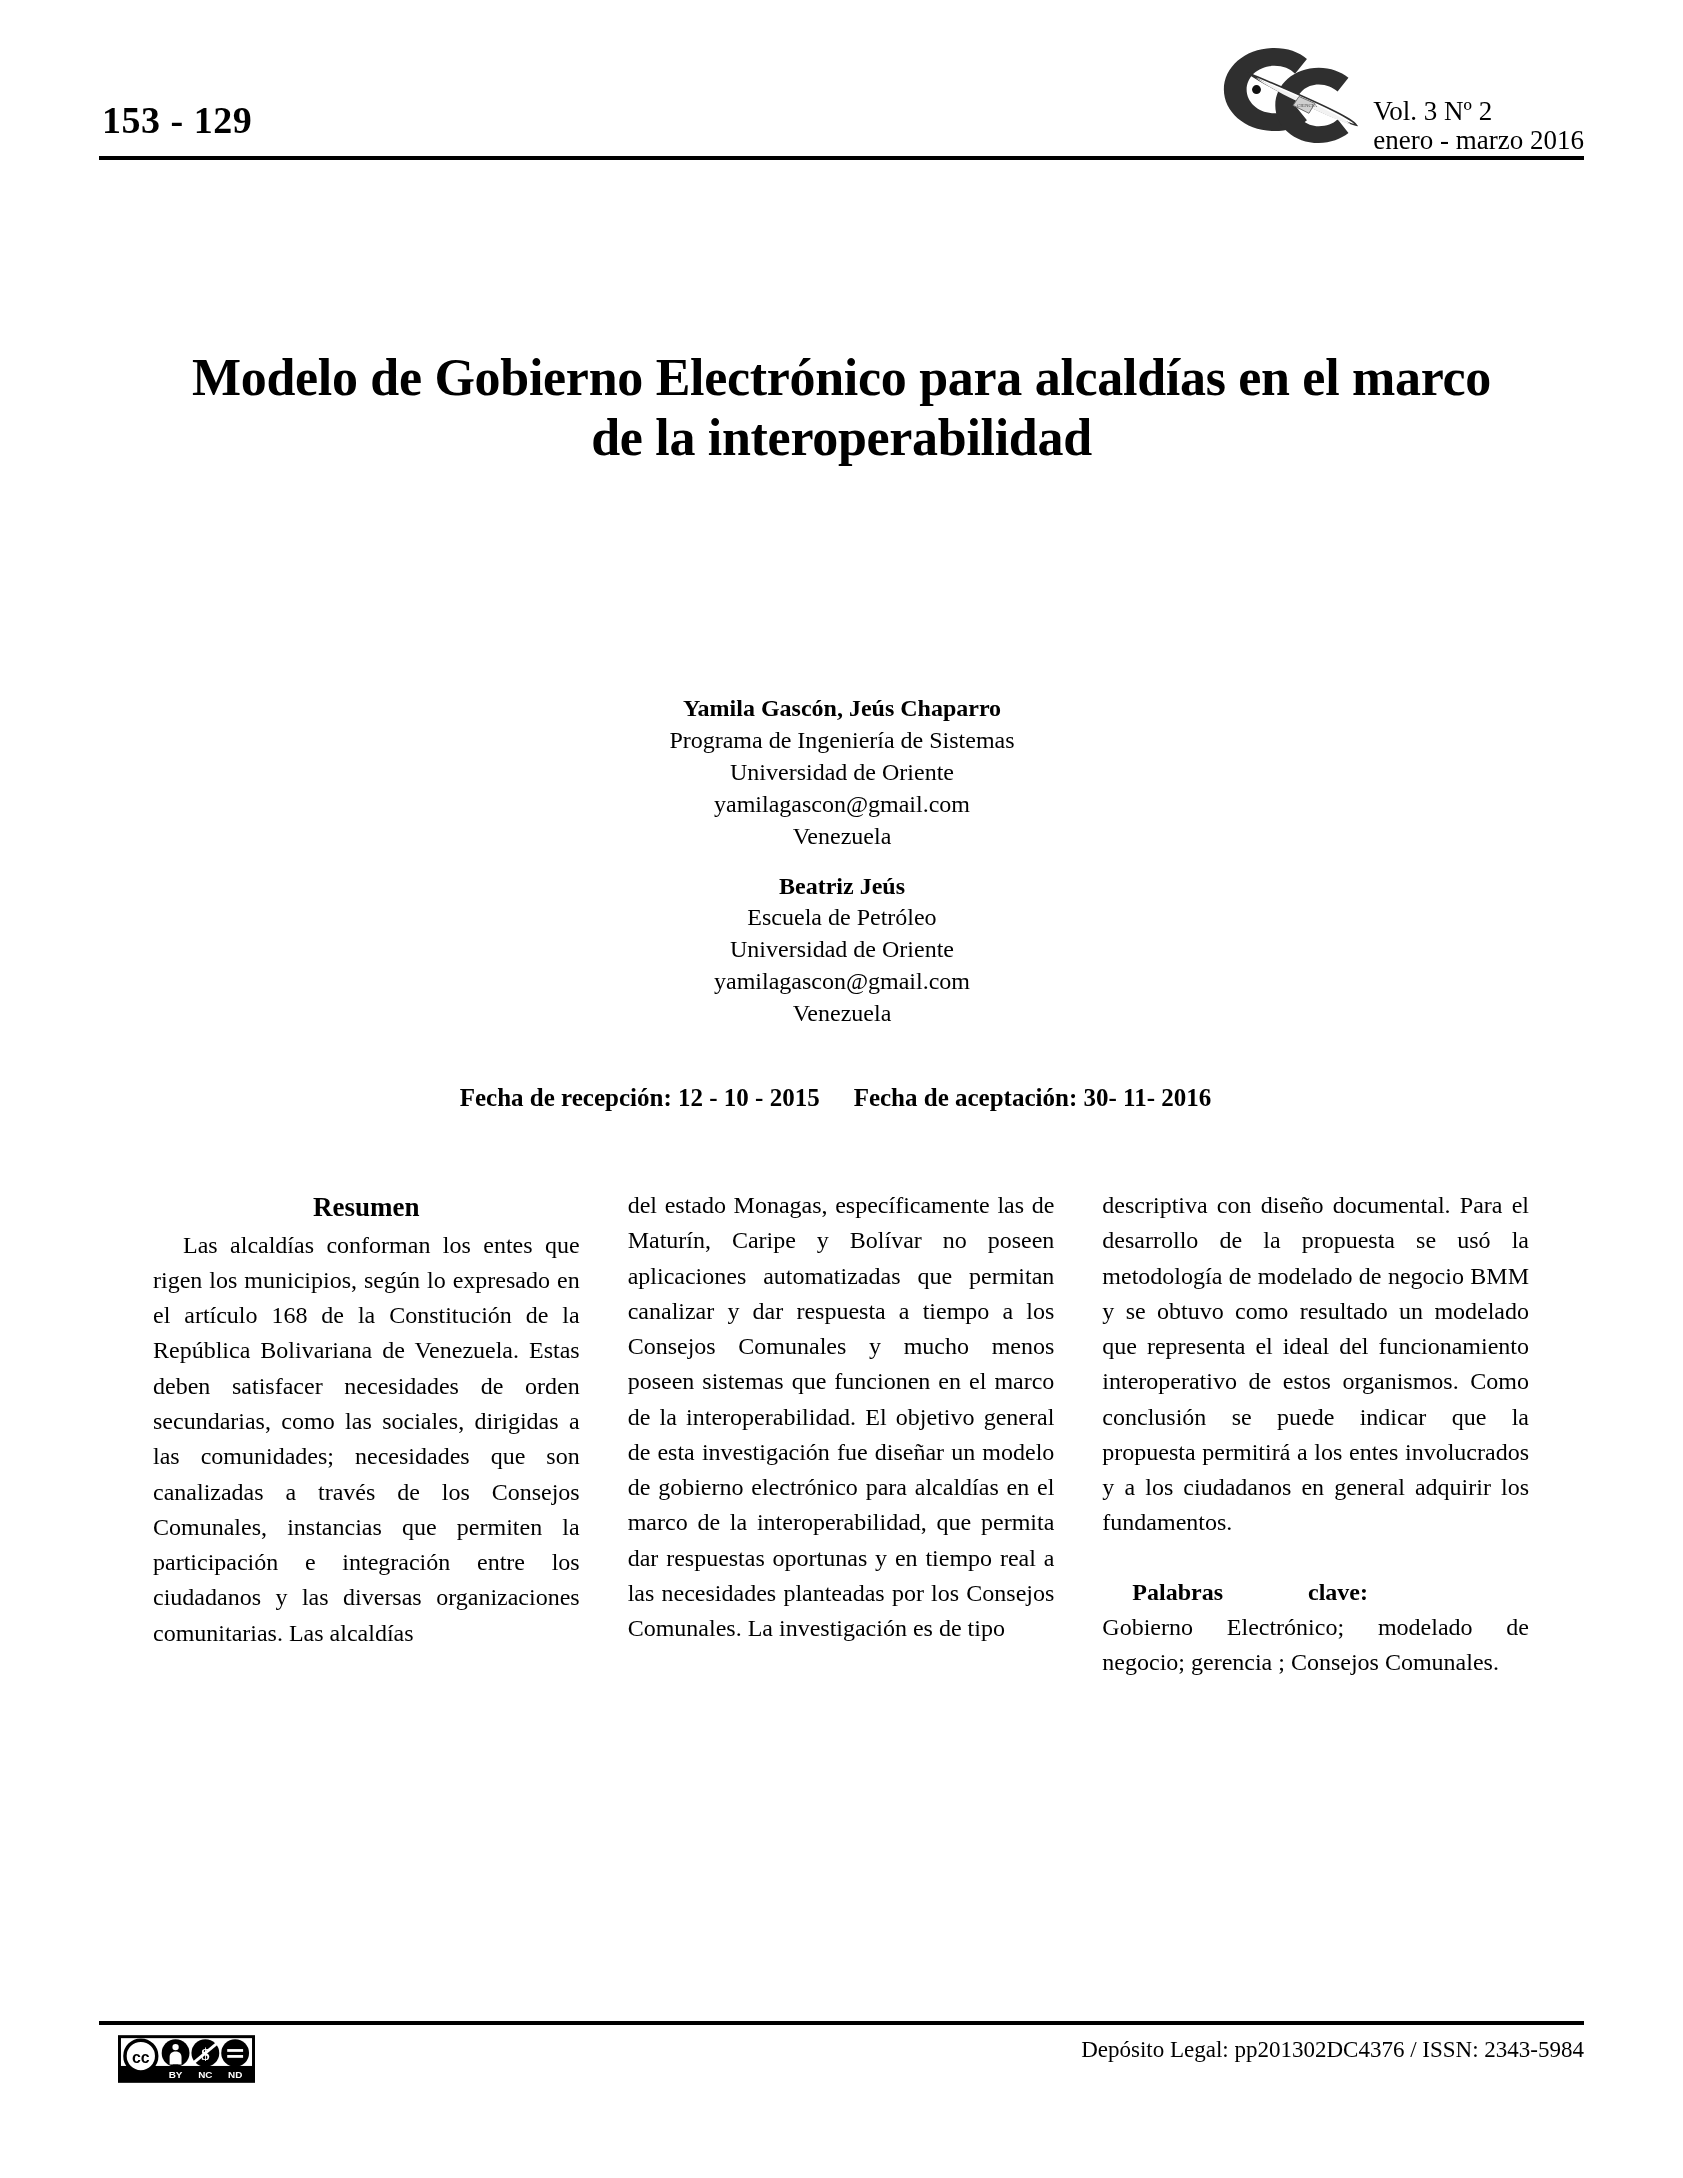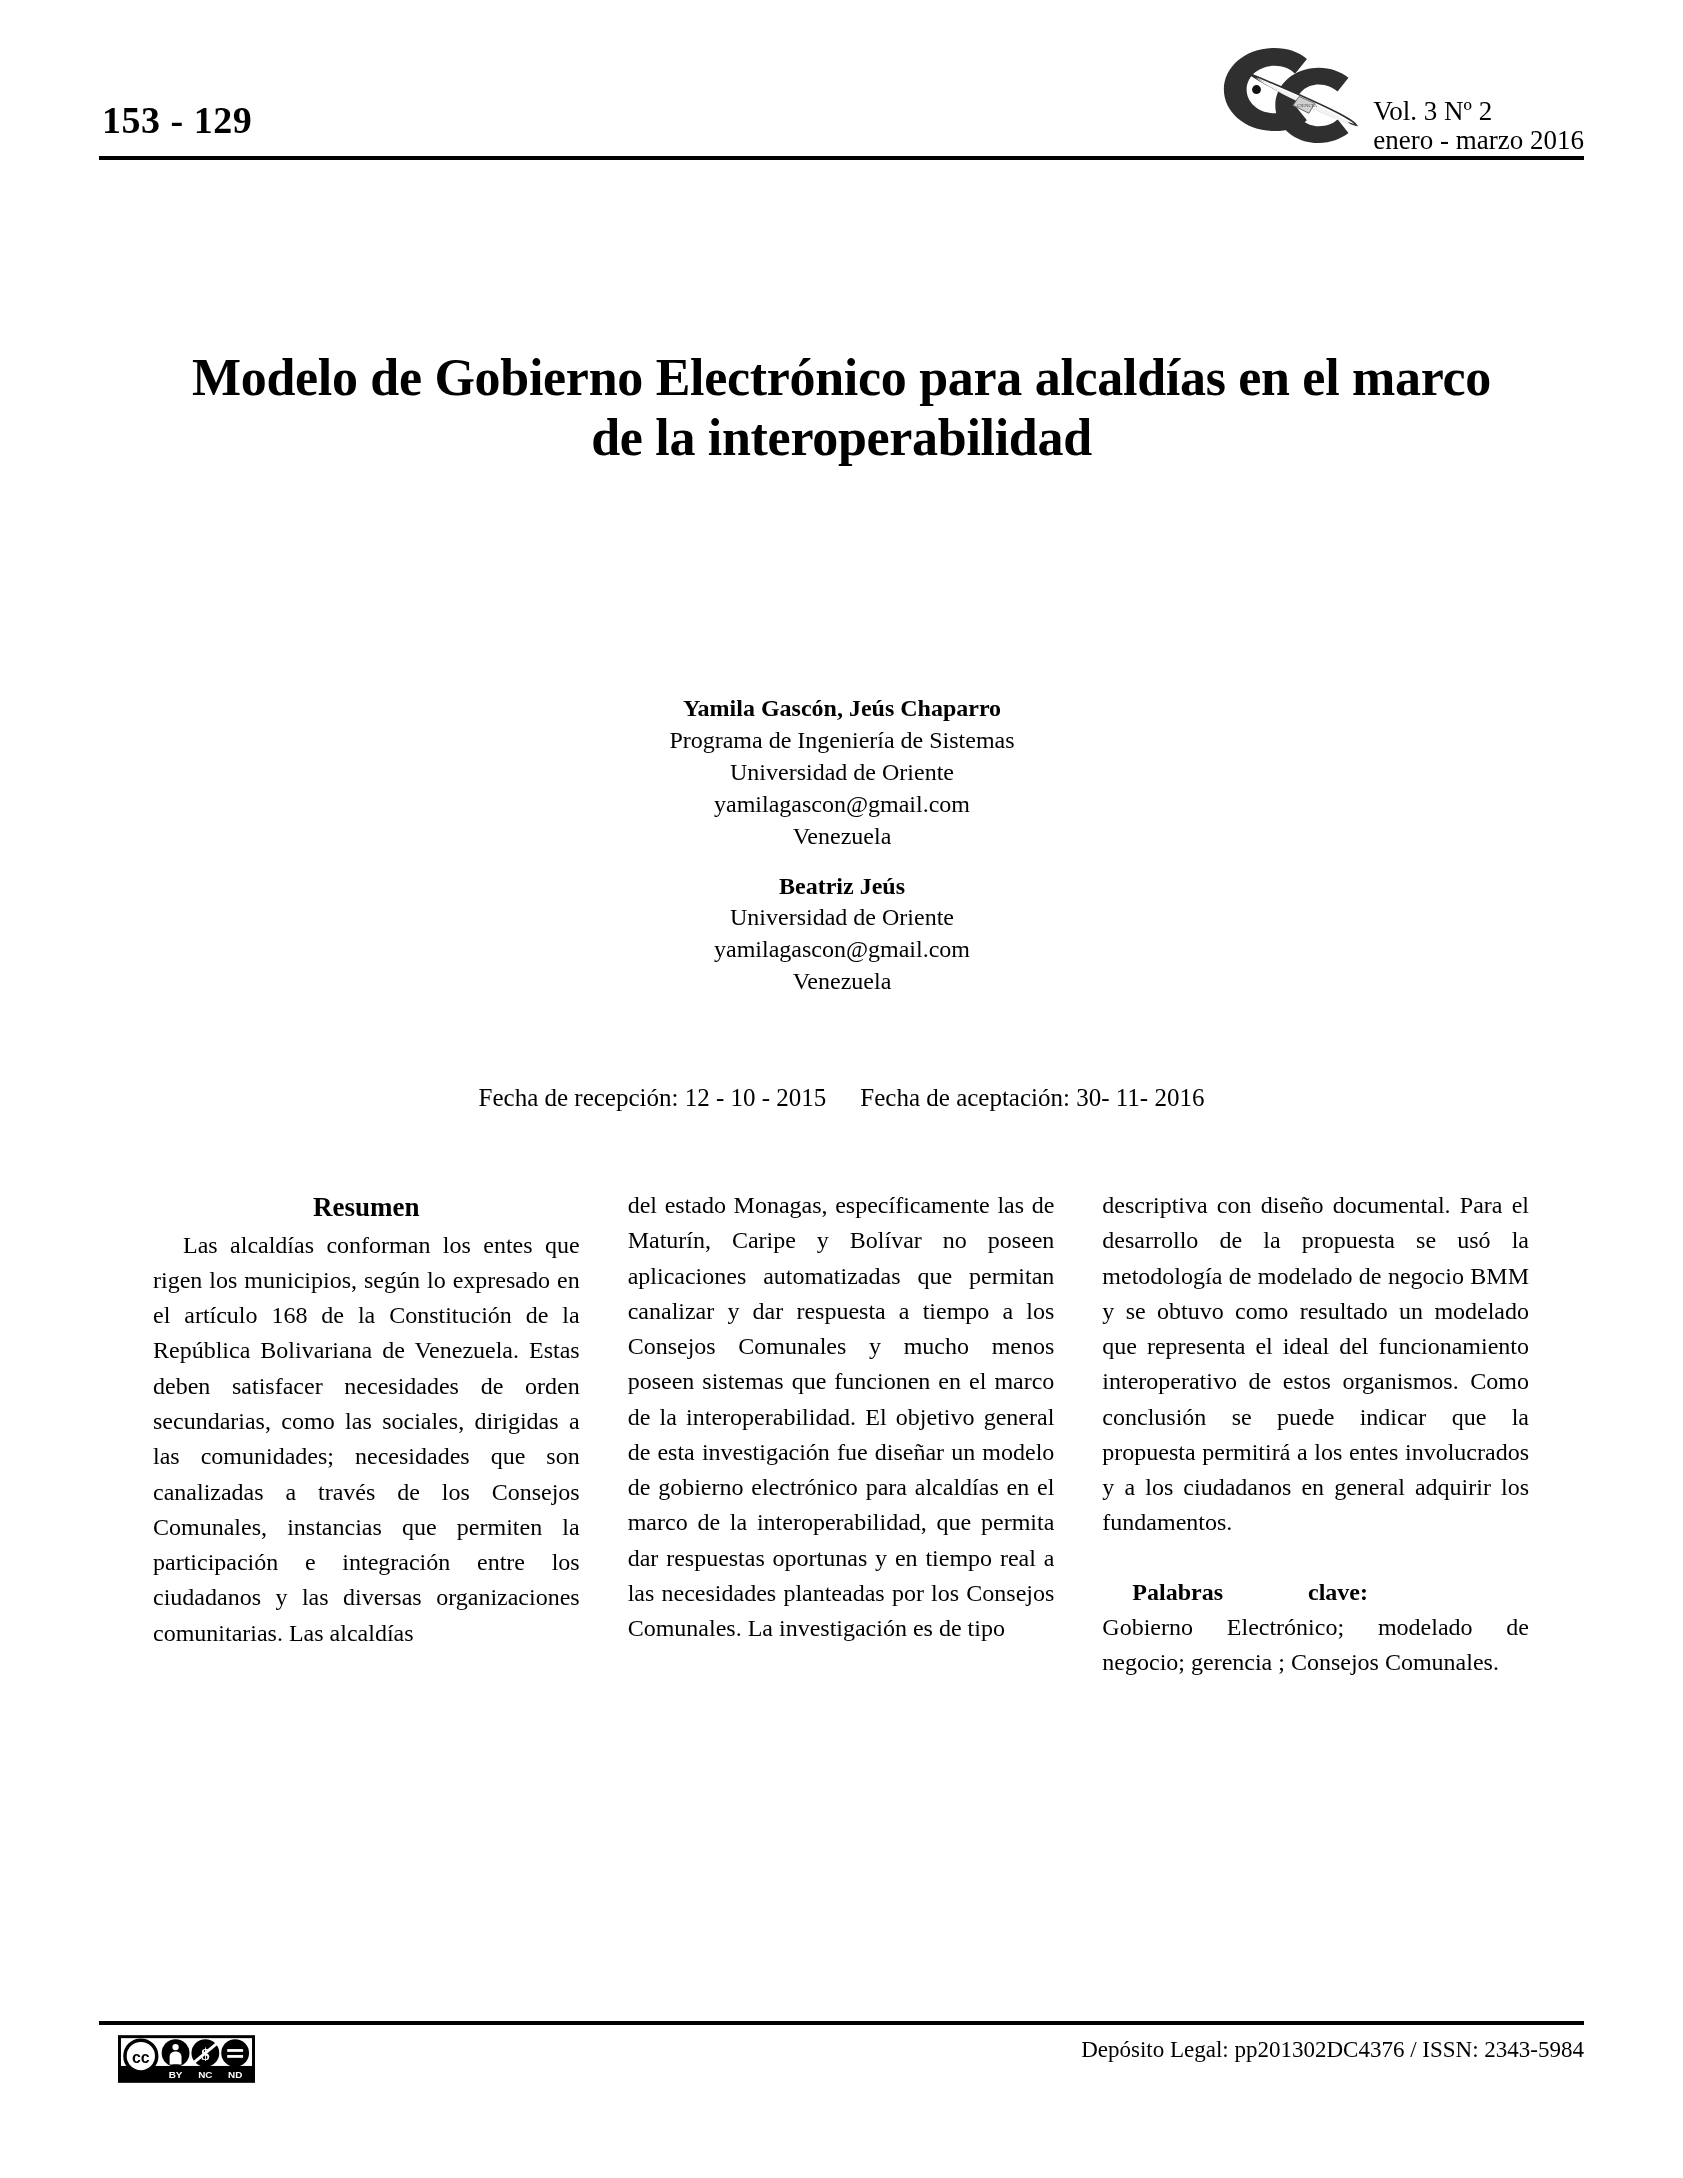--- a/index.html
+++ b/index.html
@@ -104,26 +104,26 @@
     line-height: 1.33;
   }
   .author-line {
     font-size: 24px;
     line-height: 1.33;
   }
 
   
   .dates {
     position: absolute;
-    left: 178px;
+    left: 172px;
     top: 1084px;
     width: 1327px;
     text-align: center;
     font-size: 25px;
-    font-weight: normal;
+    font-weight: bold;
   }
   .dates .gap { display: inline-block; width: 34px; }
 
   
   .columns {
     position: absolute;
     left: 153px;
     top: 1188px;
     width: 1376px;
     display: flex;
@@ -215,20 +215,21 @@
   <div class="authors">
     <div class="author-block">
       <div class="author-name">Yamila Gascón, Jeús Chaparro</div>
       <div class="author-line">Programa de Ingeniería de Sistemas</div>
       <div class="author-line">Universidad de Oriente</div>
       <div class="author-line">yamilagascon@gmail.com</div>
       <div class="author-line">Venezuela</div>
     </div>
     <div class="author-block">
       <div class="author-name">Beatriz Jeús</div>
+      <div class="author-line">Escuela de Petróleo</div>
       <div class="author-line">Universidad de Oriente</div>
       <div class="author-line">yamilagascon@gmail.com</div>
       <div class="author-line">Venezuela</div>
     </div>
   </div>
 
   <div class="dates">
     <span>Fecha de recepción: 12 - 10 - 2015</span><span class="gap"></span><span>Fecha de aceptación: 30- 11- 2016</span>
   </div>
 

